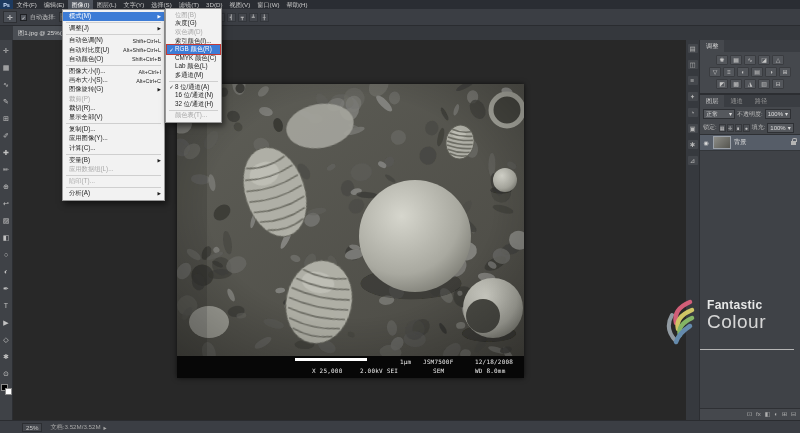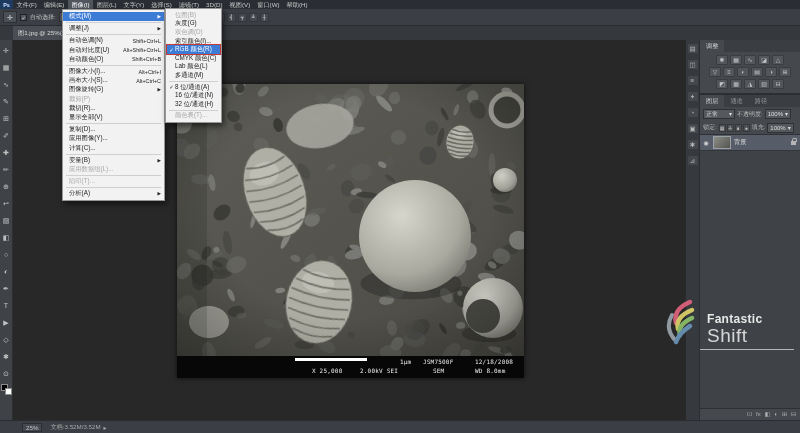--- a/index.html
+++ b/index.html
@@ -95,21 +95,21 @@
   .sm-item{height:8.6px;display:flex;align-items:center;padding:0 3px 0 2px;position:relative;}
   .sm-check{width:7px;font-size:5.5px;color:#1c1c1c;text-align:center;flex:0 0 auto;}
   .sm-label{font-size:6.3px;color:#1c1c1c;white-space:nowrap;}
   .sm-item.disabled .sm-label{color:#a8a8a8;}
   .sm-item.hl{background:#3d7cd6;}
   .sm-item.hl .sm-label,.sm-item.hl .sm-check{color:#ffffff;}
   .sm-item.annotated::after{content:'';position:absolute;inset:-1.5px 0px;border:1.3px solid #c43a35;pointer-events:none;}
 
   
   .watermark{position:absolute;right:4px;top:299px;width:134px;z-index:80;opacity:.92;}
-  .wm-row{display:flex;align-items:flex-end;gap:5px;}
+  .wm-row{display:flex;align-items:flex-start;gap:5px;}
   .wm-logo{flex:0 0 auto;}
   .wm-text{display:flex;flex-direction:column;line-height:1;}
   .wm-top{font-size:12px;font-weight:bold;color:#f5f5f5;letter-spacing:.3px;}
   .wm-bottom{font-size:19px;font-weight:300;color:#e3e3e3;margin-top:1px;letter-spacing:.5px;}
   .wm-line{height:1px;background:#bfbfbf;margin:4px 2px 3px 38px;}
   .wm-cn{font-size:9px;color:#cccccc;letter-spacing:5px;text-align:center;padding-left:38px;}
 </style>
 </head>
 <body>
 
@@ -657,17 +657,17 @@
   <div class="wm-row">
     <svg class="wm-logo" width="40" height="46" viewBox="0 0 40 46">
       <path d="M10,16 Q2,30 14,42" stroke="#9aa4ac" stroke-width="4" fill="none" stroke-linecap="round"></path>
       <path d="M28,3 Q11,10 14,24" stroke="#e0637e" stroke-width="4.5" fill="none" stroke-linecap="round"></path>
       <path d="M30,11 Q13,18 16,30" stroke="#ded26a" stroke-width="4.5" fill="none" stroke-linecap="round"></path>
       <path d="M30,19 Q15,26 18,36" stroke="#8cc06a" stroke-width="4.5" fill="none" stroke-linecap="round"></path>
       <path d="M28,27 Q17,34 14,43" stroke="#6a93b8" stroke-width="4.5" fill="none" stroke-linecap="round"></path>
     </svg>
     <div class="wm-text">
       <div class="wm-top">Fantastic</div>
-      <div class="wm-bottom">Shift</div>
+      <div class="wm-bottom">Colour</div>
     </div>
   </div>
   <div class="wm-line"></div>
 </div>
 
 </body></html>

